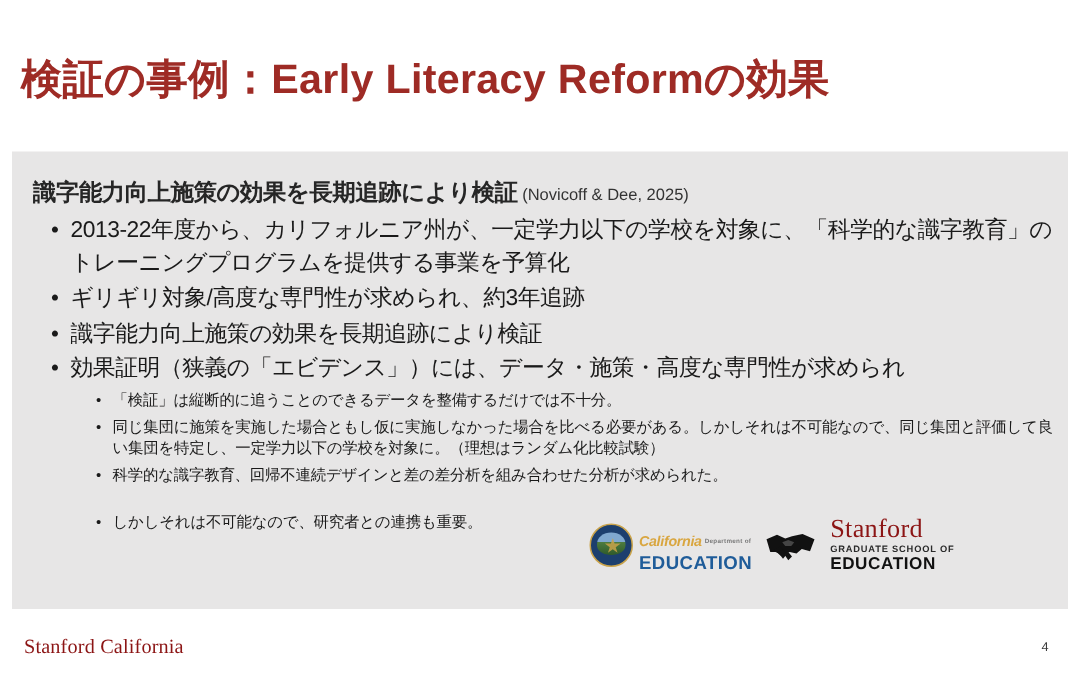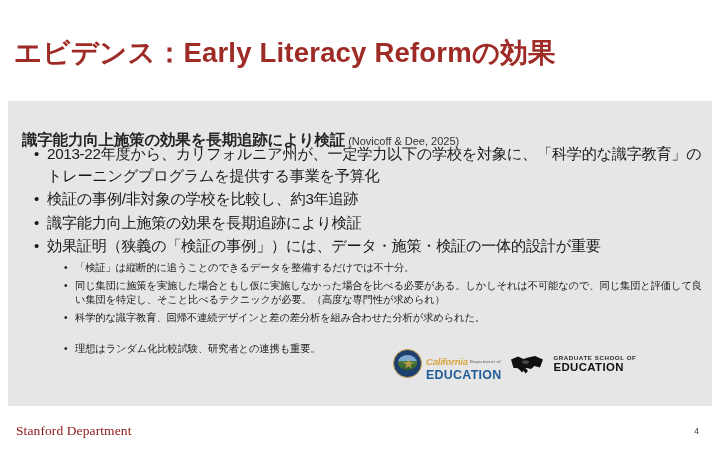--- a/index.html
+++ b/index.html
@@ -36,21 +36,21 @@
     top: 101px;
     width: 704px;
     height: 305px;
     background: #E7E6E6;
   }
 
   
   .subtitle {
     position: absolute;
     left: 14px;
-    top: 29px;
+    top: 17px;
     color: #262626;
     white-space: nowrap;
     text-align: right;
   }
   .subtitle-main {
     font-size: 15.5px;
     font-weight: bold;
     letter-spacing: -0.2px;
   }
   .subtitle-cite {
@@ -240,72 +240,72 @@
     position: absolute;
     right: 21px;
     top: 426px;
     font-size: 8.5px;
     color: #3a3a3a;
   }
 </style>
 </head>
 <body>
 
-<div class="slide-title">エビデンス：Early Literacy Reformの効果</div>
+<div class="slide-title">検証の事例：Early Literacy Reformの効果</div>
 
 <div class="body-panel">
 
   <div class="subtitle">
     <span class="subtitle-main">識字能力向上施策の効果を長期追跡により検証</span><span class="subtitle-cite">(Novicoff &amp; Dee, 2025)</span>
   </div>
 
   <div class="l1-list">
 
     <div class="l1-item">
       <span class="l1-bullet">•</span>
       <span class="l1-text">2013-22年度から、カリフォルニア州が、一定学力以下の学校を対象に、「科学的な識字教育」のトレーニングプログラムを提供する事業を予算化</span>
     </div>
 
     <div class="l1-item">
       <span class="l1-bullet">•</span>
-      <span class="l1-text">検証の事例/非対象の学校を比較し、約3年追跡</span>
+      <span class="l1-text">ギリギリ対象/高度な専門性が求められ、約3年追跡</span>
     </div>
 
     <div class="l1-item">
       <span class="l1-bullet">•</span>
       <span class="l1-text">識字能力向上施策の効果を長期追跡により検証</span>
     </div>
 
     <div class="l1-item">
       <span class="l1-bullet">•</span>
-      <span class="l1-text">効果証明（狭義の「検証の事例」）には、データ・施策・検証の一体的設計が重要</span>
+      <span class="l1-text">効果証明（狭義の「エビデンス」）には、データ・施策・高度な専門性が求められ</span>
     </div>
 
   </div>
 
   <div class="l2-list">
 
     <div class="l2-item">
       <span class="l2-bullet">•</span>
       <span class="l2-text">「検証」は縦断的に追うことのできるデータを整備するだけでは不十分。</span>
     </div>
 
     <div class="l2-item">
       <span class="l2-bullet">•</span>
-      <span class="l2-text">同じ集団に施策を実施した場合ともし仮に実施しなかった場合を比べる必要がある。しかしそれは不可能なので、同じ集団と評価して良い集団を特定し、そこと比べるテクニックが必要。（高度な専門性が求められ）</span>
+      <span class="l2-text">同じ集団に施策を実施した場合ともし仮に実施しなかった場合を比べる必要がある。しかしそれは不可能なので、同じ集団と評価して良い集団を特定し、一定学力以下の学校を対象に。（理想はランダム化比較試験）</span>
     </div>
 
     <div class="l2-item">
       <span class="l2-bullet">•</span>
       <span class="l2-text">科学的な識字教育、回帰不連続デザインと差の差分析を組み合わせた分析が求められた。</span>
     </div>
 
     <div class="l2-item spaced">
       <span class="l2-bullet">•</span>
-      <span class="l2-text">理想はランダム化比較試験、研究者との連携も重要。</span>
+      <span class="l2-text">しかしそれは不可能なので、研究者との連携も重要。</span>
     </div>
 
   </div>
 
   <div class="logo-row">
 
     <div class="cde-logo">
       <div class="cde-seal"></div>
       <div class="cde-words">
         <span class="cde-california">California</span><span class="cde-dept">Department of</span>
@@ -315,22 +315,23 @@
 
     <svg class="handshake" viewBox="0 0 68 46" aria-hidden="true">
       <path fill="#111111" d="M2 16 L16 10 L27 15 L36 12 L50 9 L66 16 L60 32 L49 29 L42 35 L33 33 L24 37 L14 33 L7 33 Z"></path>
       <path fill="#111111" d="M12 30 L20 26 L26 31 L21 38 Z"></path>
       <path fill="#ffffff" d="M23 20 L31 17 L39 20 L35 25 L27 25 Z" opacity="0.22"></path>
       <path fill="#111111" d="M17 33 L23 30 L29 36 L24 42 Z"></path>
       <path fill="#111111" d="M25 35 L31 33 L36 39 L31 44 Z"></path>
     </svg>
 
     <div class="gse-logo">
+      <span class="gse-stanford">Stanford</span>
       <span class="gse-grad">GRADUATE SCHOOL OF</span>
       <span class="gse-education">EDUCATION</span>
     </div>
 
   </div>
 
 </div>
 
-<div class="footer-brand">Stanford Department</div>
+<div class="footer-brand">Stanford California</div>
 <div class="footer-pagenum">4</div>
 
 </body></html>

